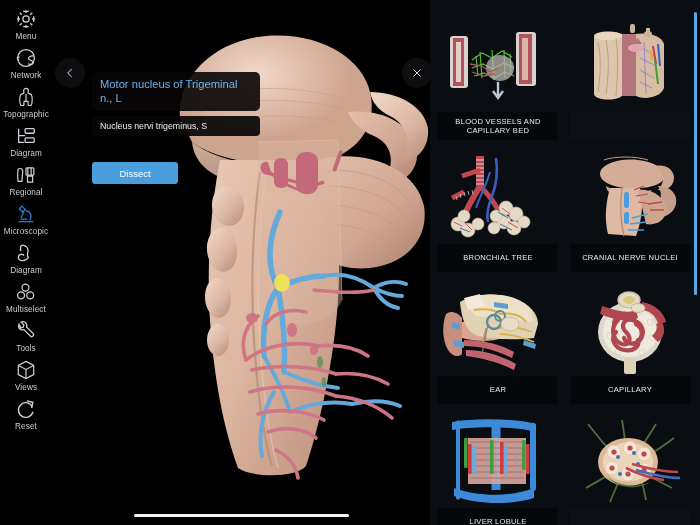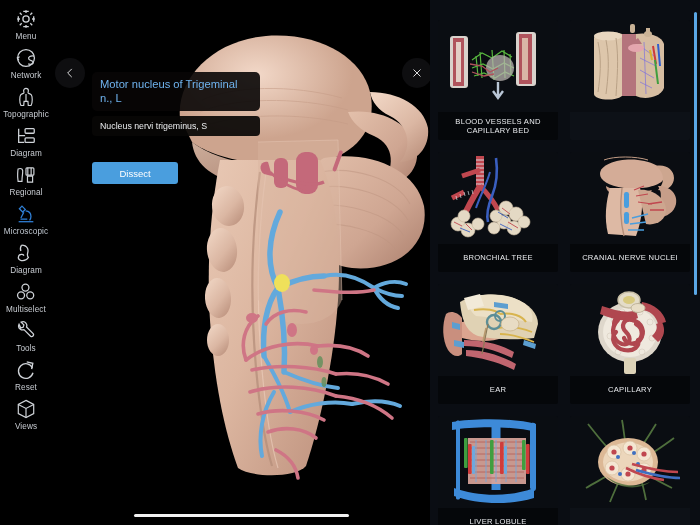--- a/index.html
+++ b/index.html
@@ -229,35 +229,35 @@
       <div class="side-item">
         <span class="side-ico" style="color: rgb(207, 211, 216);">
           <svg viewBox="0 0 24 24" fill="none" stroke="currentColor" stroke-width="1.4">
             <path d="M4.4 4.6c-.9 1.9-.3 4.2 1.4 5.4 1.2.9 2.7 1 4 .5l7.2 7.2a2 2 0 0 0 2.8-2.8L12.6 7.7c.5-1.3.4-2.8-.5-4C10.9 2 8.6 1.4 6.7 2.3l3 3-.8 2.6-2.6.8z"></path>
           </svg>
         </span>
         <span class="side-lbl">Tools</span>
       </div>
       <div class="side-item">
         <span class="side-ico" style="color: rgb(207, 211, 216);">
+          <svg viewBox="0 0 24 24" fill="none" stroke="currentColor" stroke-width="1.3">
+            <path d="M12 2.6 20.4 7v10L12 21.4 3.6 17V7z"></path>
+            <path d="M3.6 7 12 11.4 20.4 7M12 11.4v10"></path>
+          </svg>
+        </span>
+        <span class="side-lbl">Views</span>
+      </div>
+      <div class="side-item">
+        <span class="side-ico" style="color: rgb(207, 211, 216);">
           <svg viewBox="0 0 24 24" fill="none" stroke="currentColor" stroke-width="1.5">
             <path d="M19 9.6A8 8 0 1 0 19.6 15"></path>
             <polyline points="12.8,3.2 19.4,4.6 18.2,11"></polyline>
           </svg>
         </span>
         <span class="side-lbl">Reset</span>
-      </div>
-      <div class="side-item">
-        <span class="side-ico" style="color: rgb(207, 211, 216);">
-          <svg viewBox="0 0 24 24" fill="none" stroke="currentColor" stroke-width="1.3">
-            <path d="M12 2.6 20.4 7v10L12 21.4 3.6 17V7z"></path>
-            <path d="M3.6 7 12 11.4 20.4 7M12 11.4v10"></path>
-          </svg>
-        </span>
-        <span class="side-lbl">Views</span>
       </div>
     </div>
 
   <div id="viewport">
 
     <svg id="model" viewBox="0 0 378 525" preserveAspectRatio="none">
       <defs>
         <linearGradient id="flesh1" x1="0" y1="0" x2="1" y2="1">
           <stop offset="0%" stop-color="#e8c8b4"></stop>
           <stop offset="45%" stop-color="#dcb6a0"></stop>

